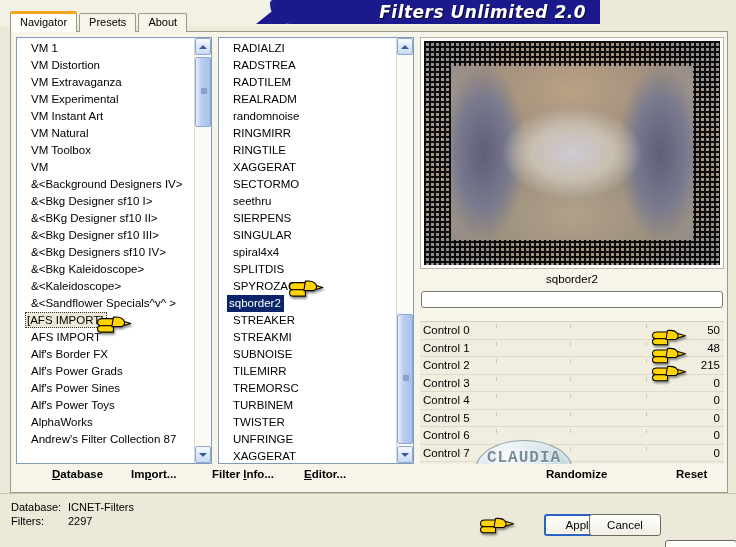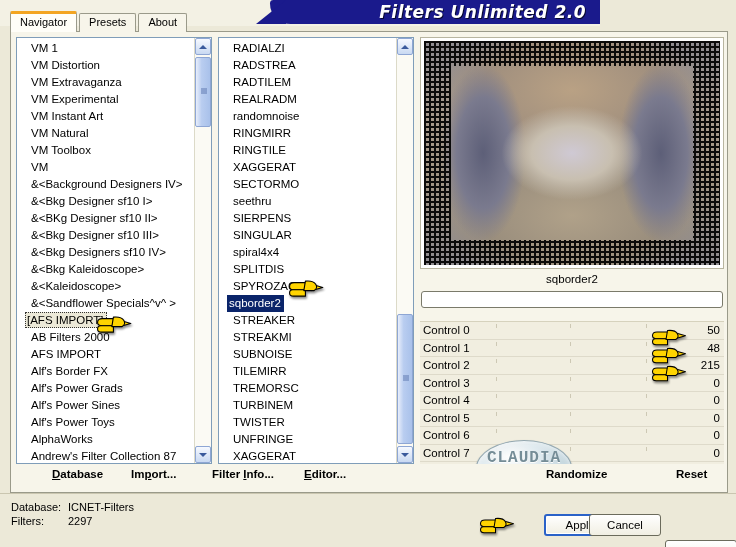--- a/index.html
+++ b/index.html
@@ -358,21 +358,20 @@
           <div class="li">VM</div>
           <div class="li">&amp;&lt;Background Designers IV&gt;</div>
           <div class="li">&amp;&lt;Bkg Designer sf10 I&gt;</div>
           <div class="li">&amp;&lt;BKg Designer sf10 II&gt;</div>
           <div class="li">&amp;&lt;Bkg Designer sf10 III&gt;</div>
           <div class="li">&amp;&lt;Bkg Designers sf10 IV&gt;</div>
           <div class="li">&amp;&lt;Bkg Kaleidoscope&gt;</div>
           <div class="li">&amp;&lt;Kaleidoscope&gt;</div>
           <div class="li">&amp;&lt;Sandflower Specials^v^ &gt;</div>
           <div class="li" style="padding-left: 8px;"><span class="li focusbox" style="padding: 0px 3px 0px 1px; margin-left: 0px;">[AFS IMPORT]</span></div>
-          <div class="li">AB Filters 2000</div>
           <div class="li">AFS IMPORT</div>
           <div class="li">Alf's Border FX</div>
           <div class="li">Alf's Power Grads</div>
           <div class="li">Alf's Power Sines</div>
           <div class="li">Alf's Power Toys</div>
           <div class="li">AlphaWorks</div>
           <div class="li">Andrew's Filter Collection 87</div>
         </div>
       <div class="vscroll">
         <div class="sb-btn up">

